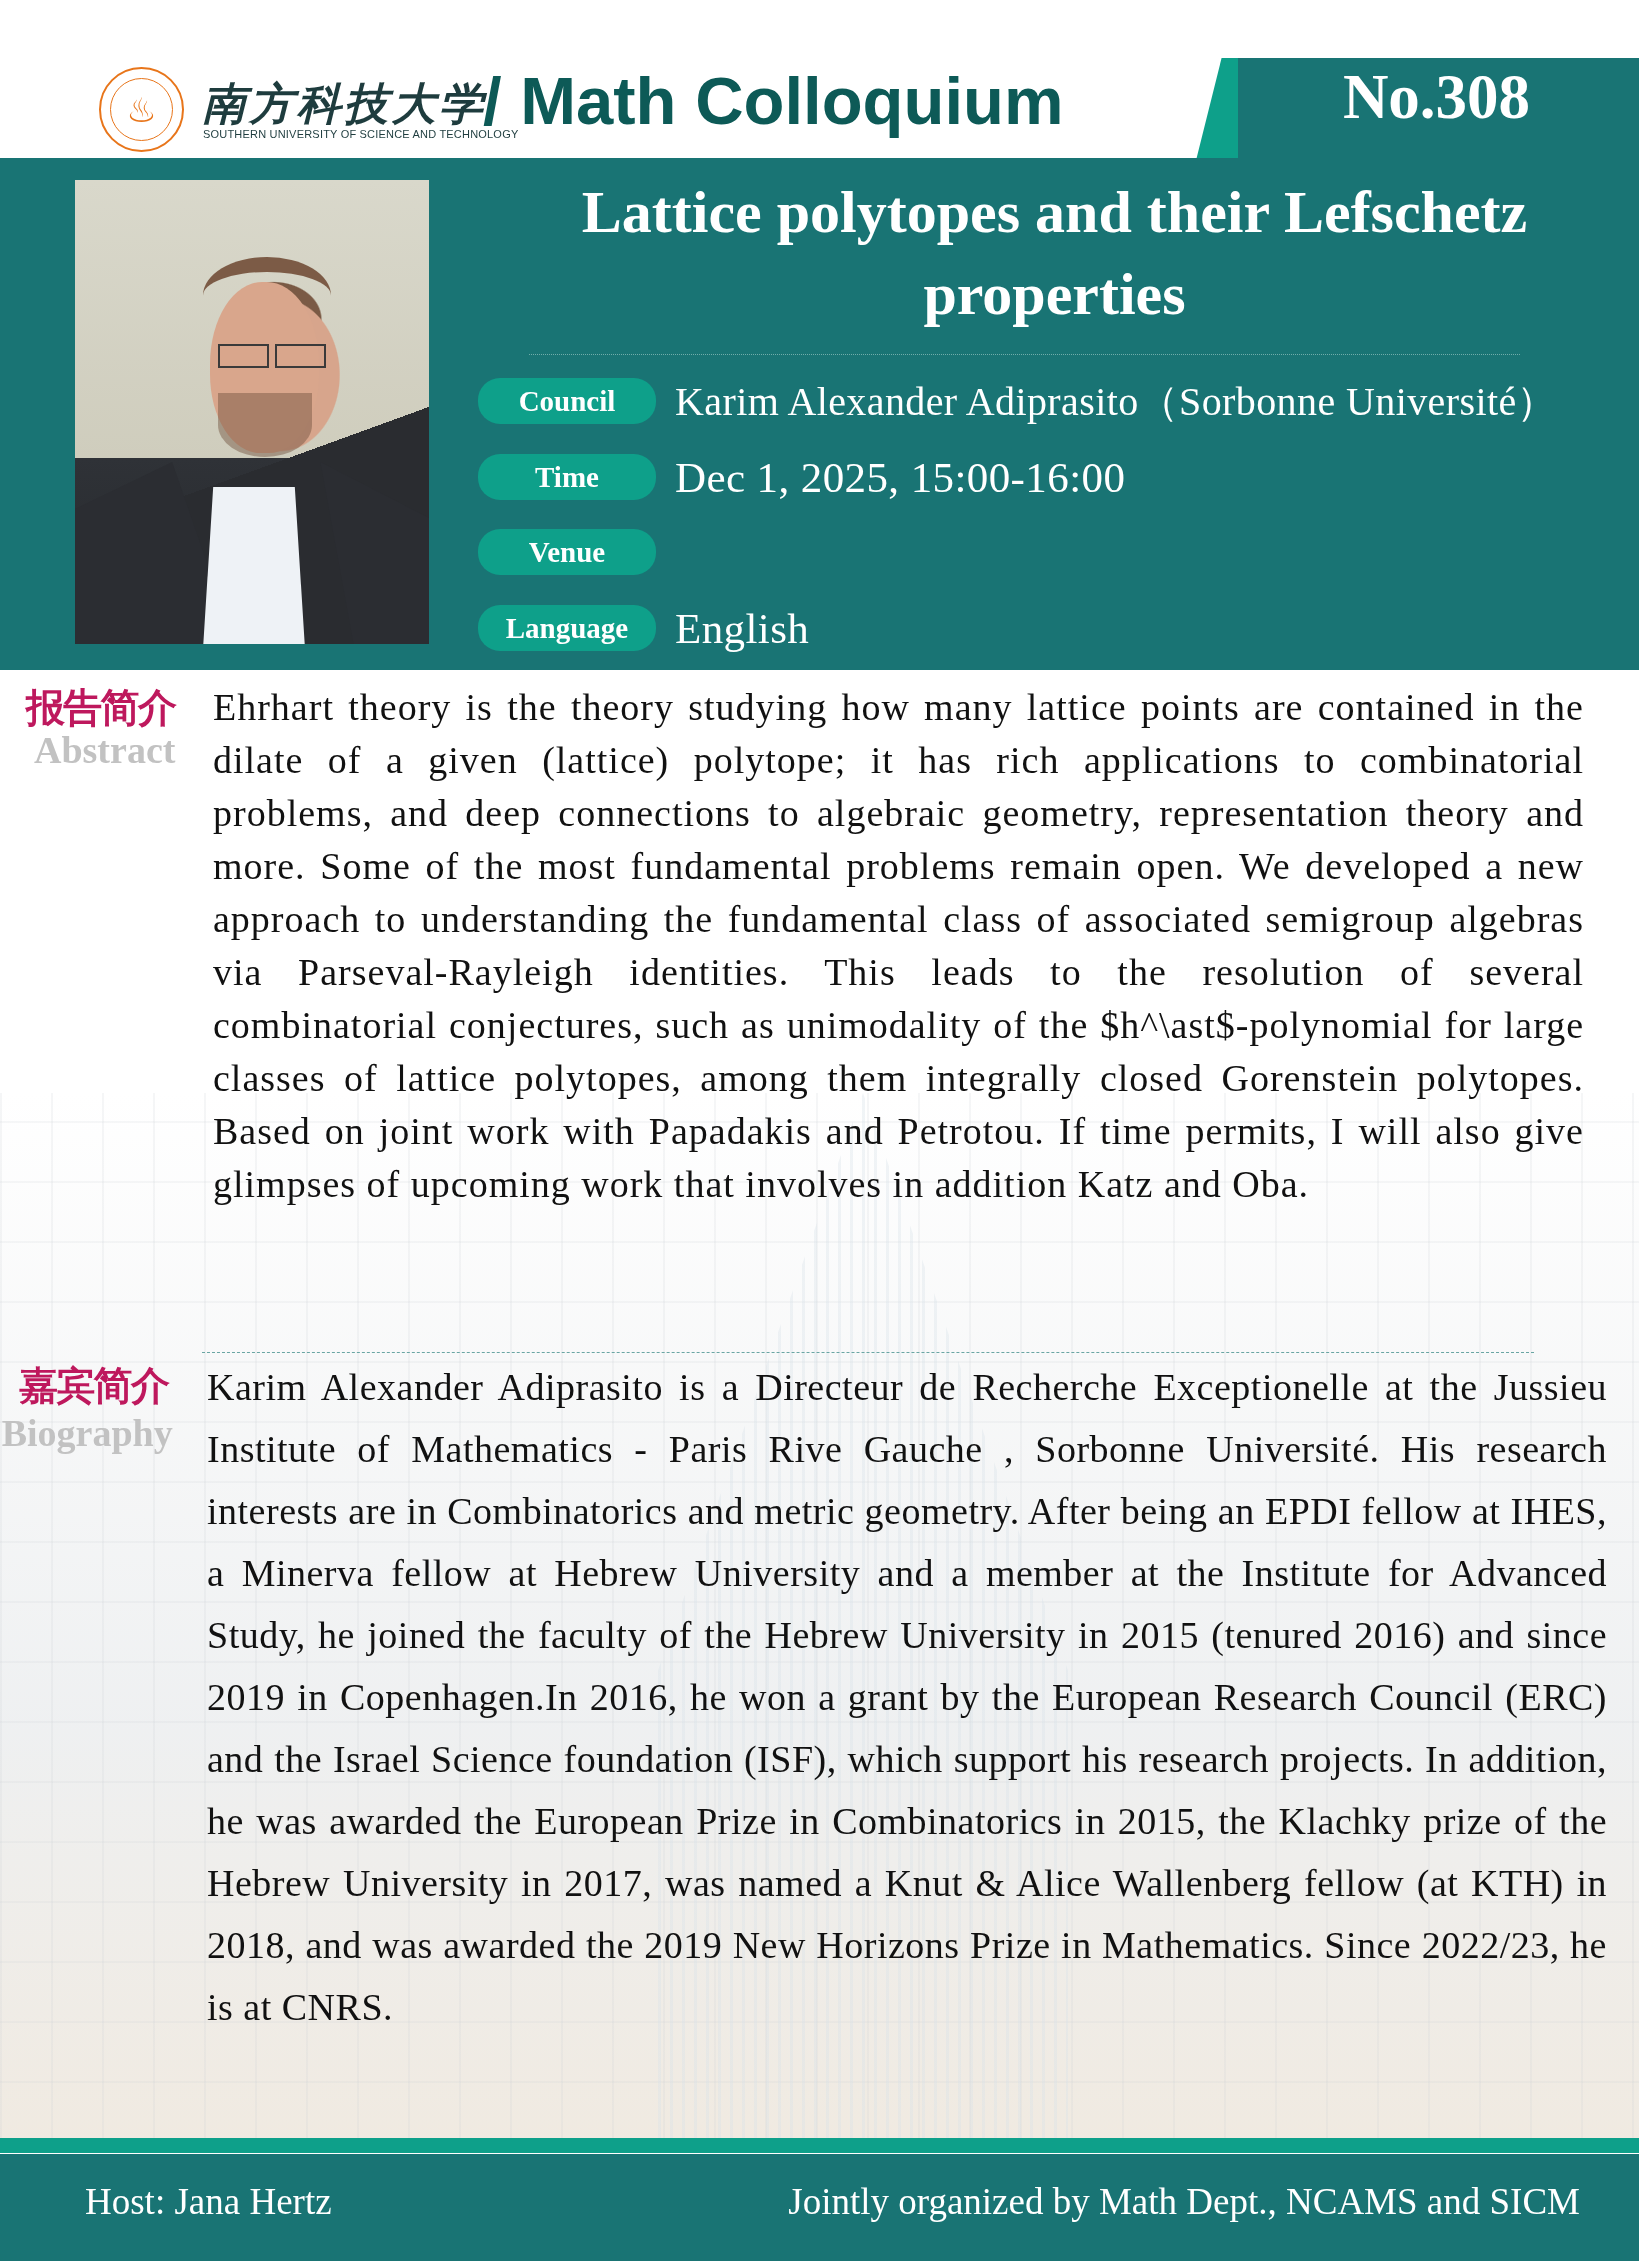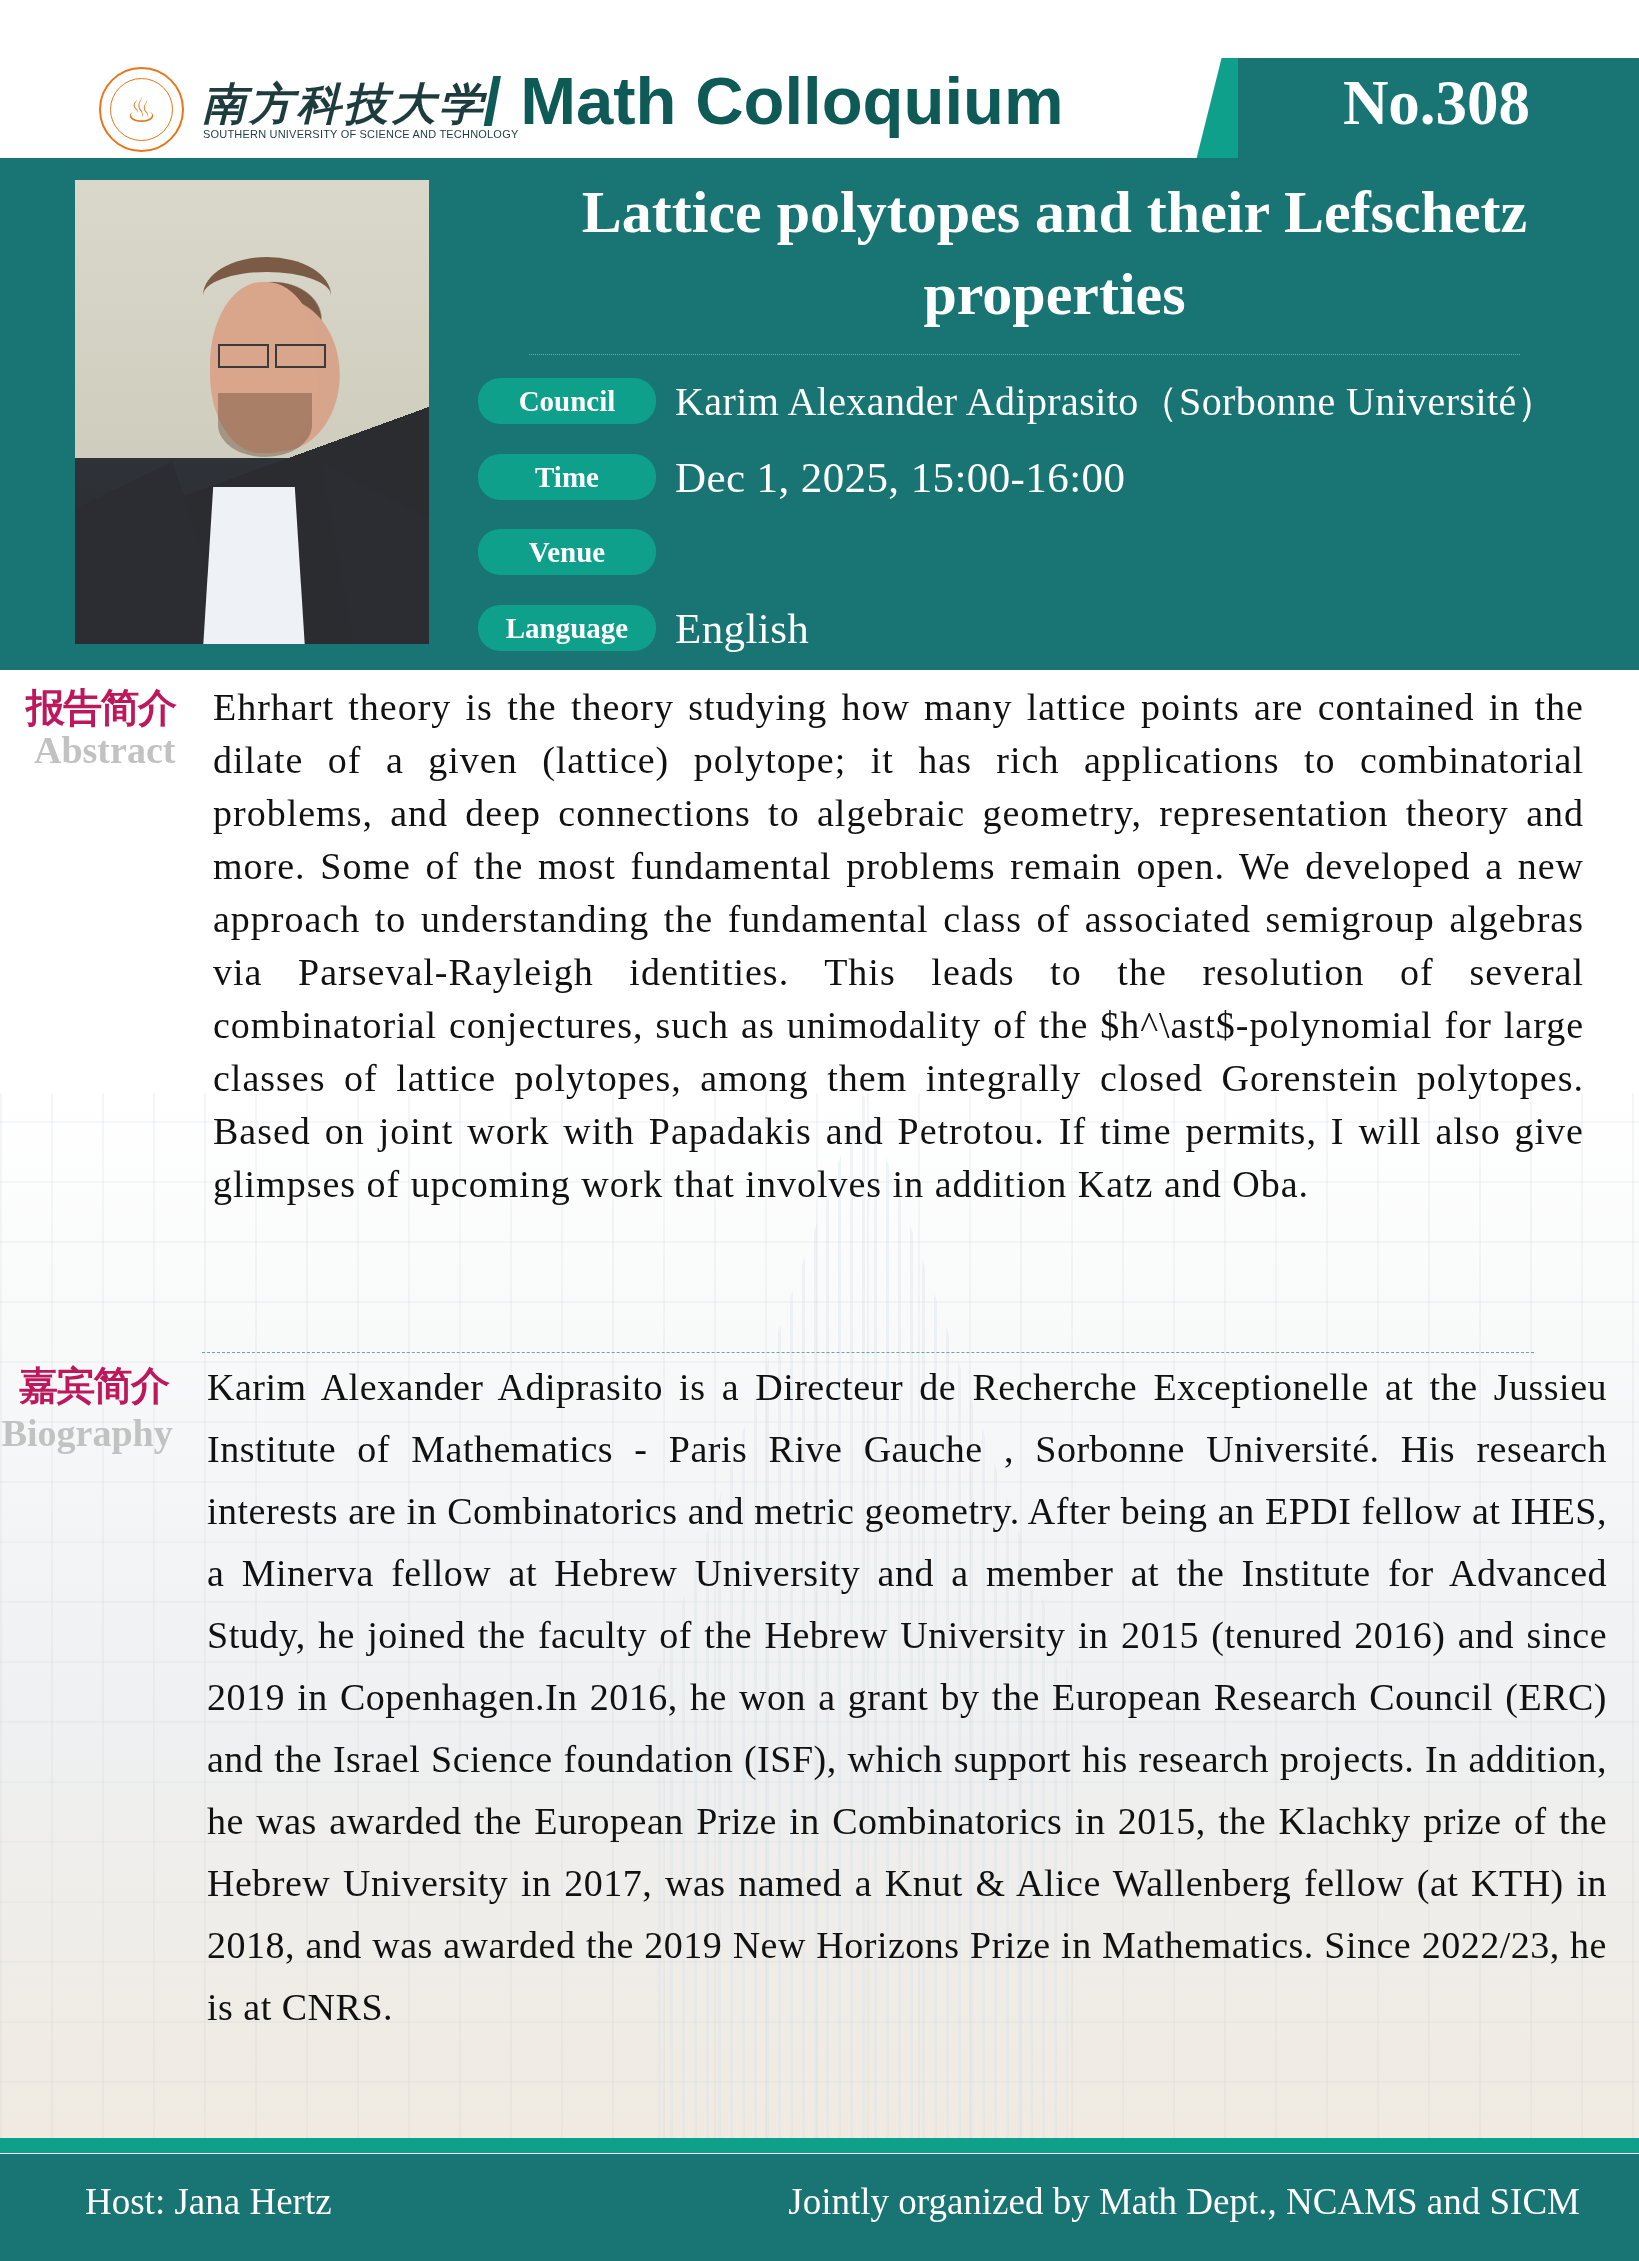--- a/index.html
+++ b/index.html
@@ -46,21 +46,21 @@
     font-size:67px; color:#0d5a57; line-height:1;
   }
   .no-accent {
     position:absolute; left:1209px; top:58px; width:60px; height:101px; background:#0ea08a;
     transform:skewX(-14deg);
   }
   .no-box {
     position:absolute; left:1238px; top:58px; width:401px; height:101px; background:#197474;
   }
   .no-text {
-    position:absolute; left:1238px; top:61px; width:397px; text-align:center; font-weight:bold;
+    position:absolute; left:1238px; top:55px; width:397px; text-align:center; font-weight:bold;
     font-size:63px; color:#fff; line-height:85px;
   }
 
   .teal-band { position:absolute; left:0; top:158px; width:1640px; height:512px; background:#197474; }
   .photo {
     position:absolute; left:75px; top:180px; width:354px; height:464px;
     background:
       radial-gradient(ellipse 60px 77px at 58% 42%, #d7a58c 0 98%, transparent 100%),
       radial-gradient(ellipse 79px 61px at 56% 30%, #7a5a45 0 60%, transparent 62%),
       linear-gradient(160deg, transparent 60%, #2a2c30 60%),

